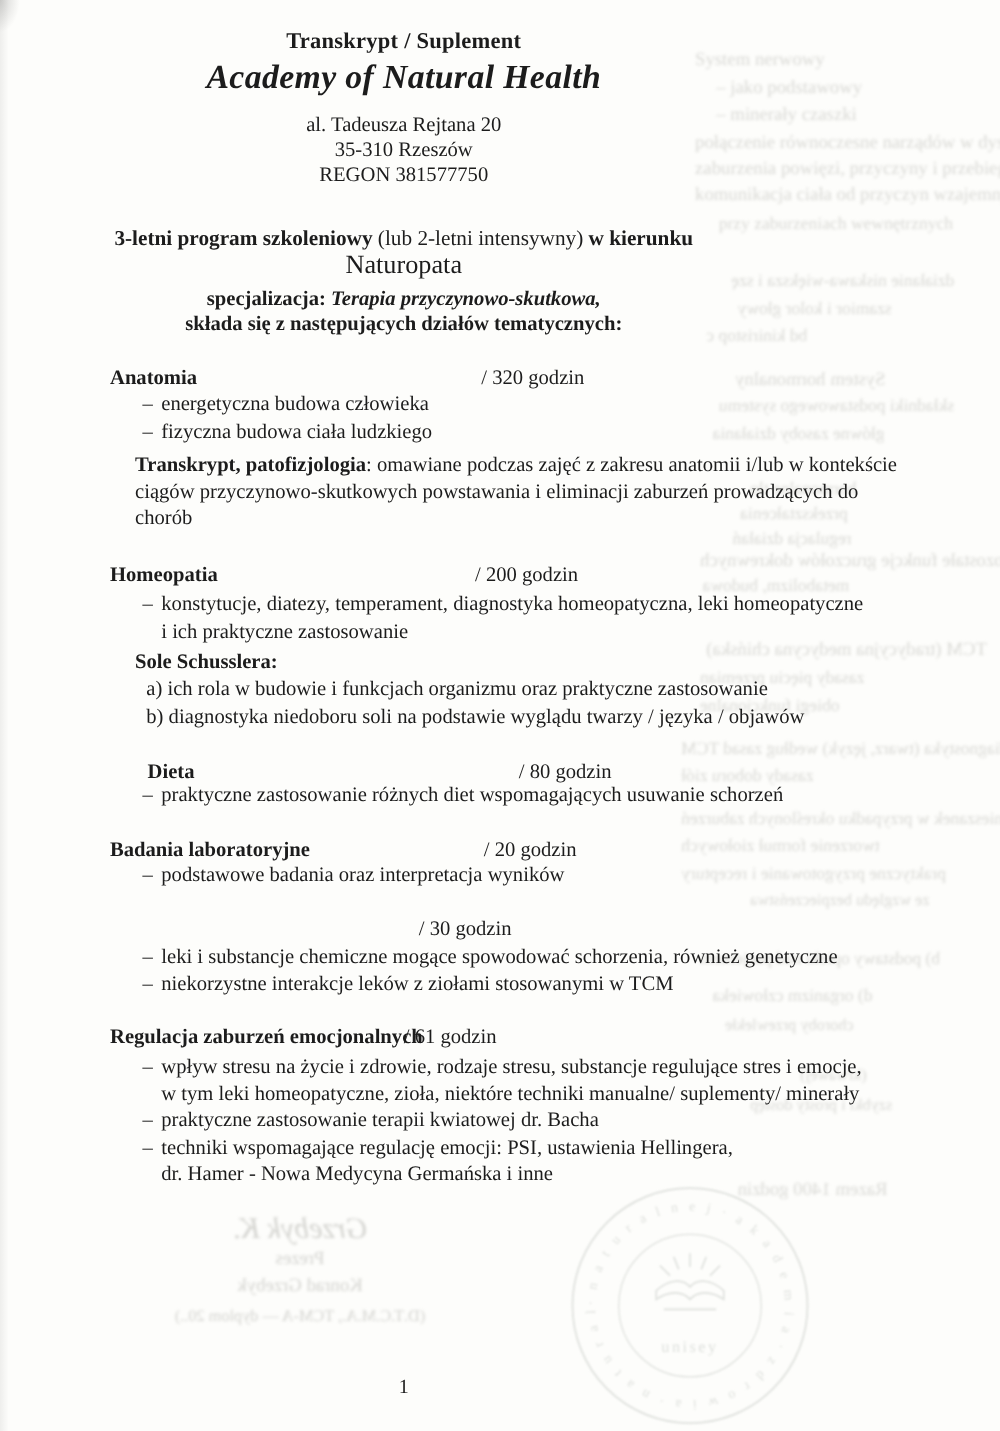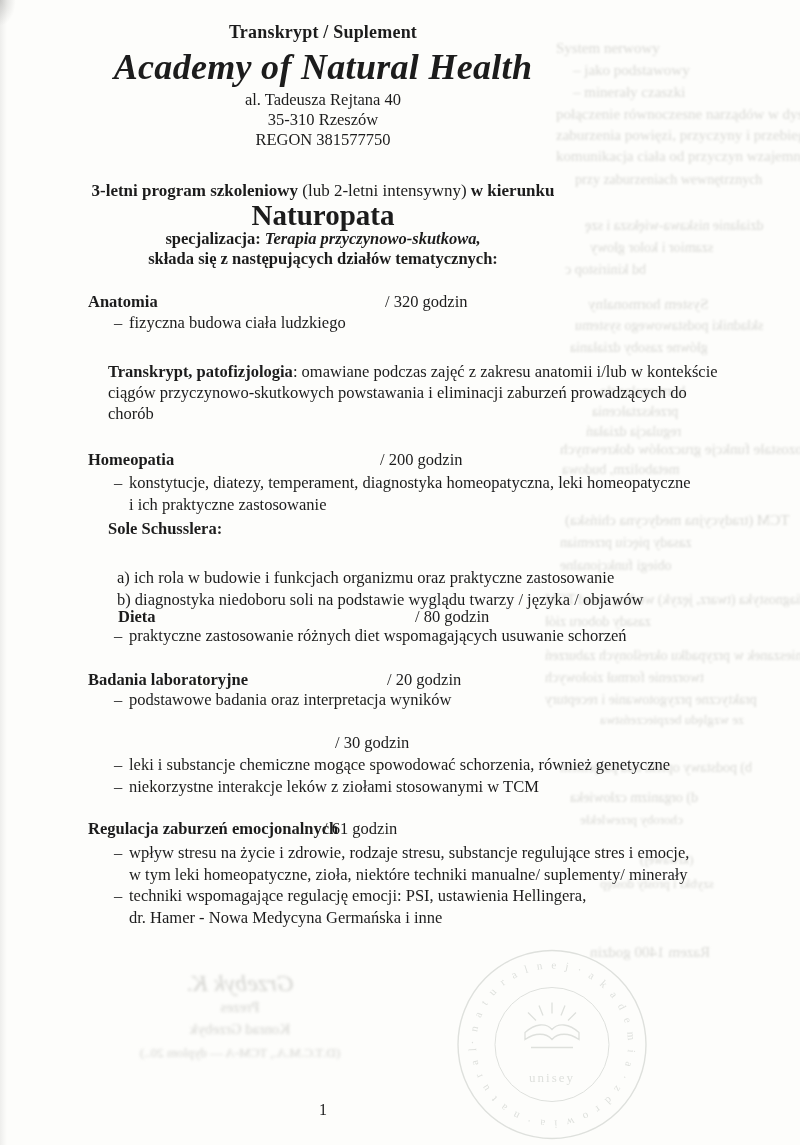--- a/index.html
+++ b/index.html
@@ -12,26 +12,26 @@
   .page::before{ 
     content:"";position:absolute;left:0;top:0;width:7px;height:100%;
     background:linear-gradient(90deg,rgba(0,0,0,.06),rgba(0,0,0,0));z-index:3;
   }
   .corner-smudge{position:absolute;left:0;top:0;width:16px;height:26px;
     background:radial-gradient(ellipse at 0 0,rgba(90,90,88,.25),rgba(0,0,0,0) 70%);z-index:3;}
   .center{position:absolute;left:0;width:646px;text-align:center;}
   .b{font-weight:bold;}
   .i{font-style:italic;}
   .doc-type{top:22px;font-size:18px;font-weight:bold;letter-spacing:.2px;}
-  .school{top:46px;font-size:36px;font-weight:bold;font-style:italic;letter-spacing:.3px;}
+  .school{top:46px;font-size:27px;font-weight:bold;font-style:italic;letter-spacing:.3px;}
   .addr1{top:90px;}
   .addr2{top:110px;}
   .addr3{top:130px;}
   .program{top:181px;font-size:17px;}
-  .prog-title{top:199px;font-size:29px;font-weight:bold;}
+  .prog-title{top:199px;font-size:21px;font-weight:normal;}
   .spec{top:229px;font-weight:bold;}
   .sklada{top:249px;font-weight:bold;}
   .sec-head{position:absolute;left:88px;width:680px;line-height:22px;}
   .sec-title{font-weight:bold;}
   .hours{position:absolute;top:0;font-weight:normal;white-space:nowrap;}
   .blist{position:absolute;left:88px;width:665px;line-height:21.5px;}
   .bullet{position:relative;padding-left:41px;white-space:pre-line;}
   .bullet::before{content:"\2013";position:absolute;left:26px;top:0;}
   .note{position:absolute;left:108px;width:662px;line-height:20.8px;white-space:pre-line;}
   .subblock-title{position:absolute;left:108px;font-weight:bold;line-height:21px;}
@@ -116,50 +116,51 @@
     <text font-size="11" letter-spacing="3" fill="#c5c9c4">
       <textPath href="#ringpath">· n a t u r a l n e j · a k a d e m i a · z d r o w i a · n a t u r a l n e g o ·</textPath>
     </text>
     <text x="100" y="137" text-anchor="middle" font-size="13" letter-spacing="2" fill="#c5c9c4">unisey</text>
   </svg>
 
   <div class="content">
 
     <div class="center doc-type">Transkrypt / Suplement</div>
     <div class="center school">Academy of Natural Health</div>
-    <div class="center addr1">al. Tadeusza Rejtana 40</div>
+    <div class="center addr1">al. Tadeusza Rejtana 20</div>
     <div class="center addr2">35-310 Rzeszów</div>
     <div class="center addr3">REGON 381577750</div>
 
     <div class="center program"><span class="b">3-letni program szkoleniowy</span><span> (lub 2-letni intensywny) </span><span class="b">w kierunku</span></div>
     <div class="center prog-title">Naturopata</div>
     <div class="center spec"><span>specjalizacja: </span><span class="i">Terapia przyczynowo-skutkowa,</span></div>
     <div class="center sklada">składa się z następujących działów tematycznych:</div>
 
     <div class="sec-head" style="top:291px;">
       <span class="sec-title">Anatomia</span>
       <span class="hours" style="left:297px;">/ 320 godzin</span>
     </div>
     <div class="blist" style="top:312px;">
+      <div class="bullet">energetyczna budowa człowieka</div>
       <div class="bullet">fizyczna budowa ciała ludzkiego</div>
     </div>
     <div class="note" style="top:362px;"><span class="b">Transkrypt, patofizjologia</span><span>: omawiane podczas zajęć z zakresu anatomii i/lub w kontekście
 ciągów przyczynowo-skutkowych powstawania i eliminacji zaburzeń prowadzących do
 chorób</span></div>
 
     <div class="sec-head" style="top:449px;">
       <span class="sec-title">Homeopatia</span>
       <span class="hours" style="left:292px;">/ 200 godzin</span>
     </div>
     <div class="blist" style="top:472px;">
       <div class="bullet">konstytucje, diatezy, temperament, diagnostyka homeopatyczna, leki homeopatyczne
 i ich praktyczne zastosowanie</div>
     </div>
     <div class="subblock-title" style="top:518px;">Sole Schusslera:</div>
-    <div class="subitems" style="top:540px;margin-top:27px;">
+    <div class="subitems" style="top:540px;">
       <div>a) ich rola w budowie i funkcjach organizmu oraz praktyczne zastosowanie</div>
       <div>b) diagnostyka niedoboru soli na podstawie wyglądu twarzy / języka / objawów</div>
     </div>
 
     <div class="sec-head" style="top:606px;margin-left:30px;">
       <span class="sec-title">Dieta</span>
       <span class="hours" style="left:297px;">/ 80 godzin</span>
     </div>
     <div class="blist" style="top:625px;">
       <div class="bullet">praktyczne zastosowanie różnych diet wspomagających usuwanie schorzeń</div>
@@ -181,20 +182,21 @@
       <div class="bullet">niekorzystne interakcje leków z ziołami stosowanymi w TCM</div>
     </div>
 
     <div class="sec-head" style="top:818px;">
       <span class="sec-title">Regulacja zaburzeń emocjonalnych</span>
       <span class="hours" style="left:235px;">/ 61 godzin</span>
     </div>
     <div class="blist" style="top:842px;">
       <div class="bullet">wpływ stresu na życie i zdrowie, rodzaje stresu, substancje regulujące stres i emocje,
 w tym leki homeopatyczne, zioła, niektóre techniki manualne/ suplementy/ minerały</div>
+      <div class="bullet">praktyczne zastosowanie terapii kwiatowej dr. Bacha</div>
       <div class="bullet">techniki wspomagające regulację emocji: PSI, ustawienia Hellingera,
 dr. Hamer - Nowa Medycyna Germańska i inne</div>
     </div>
 
     <div class="center pagenum">1</div>
   </div>
 
   <div class="corner-smudge"></div>
 </div>
 

